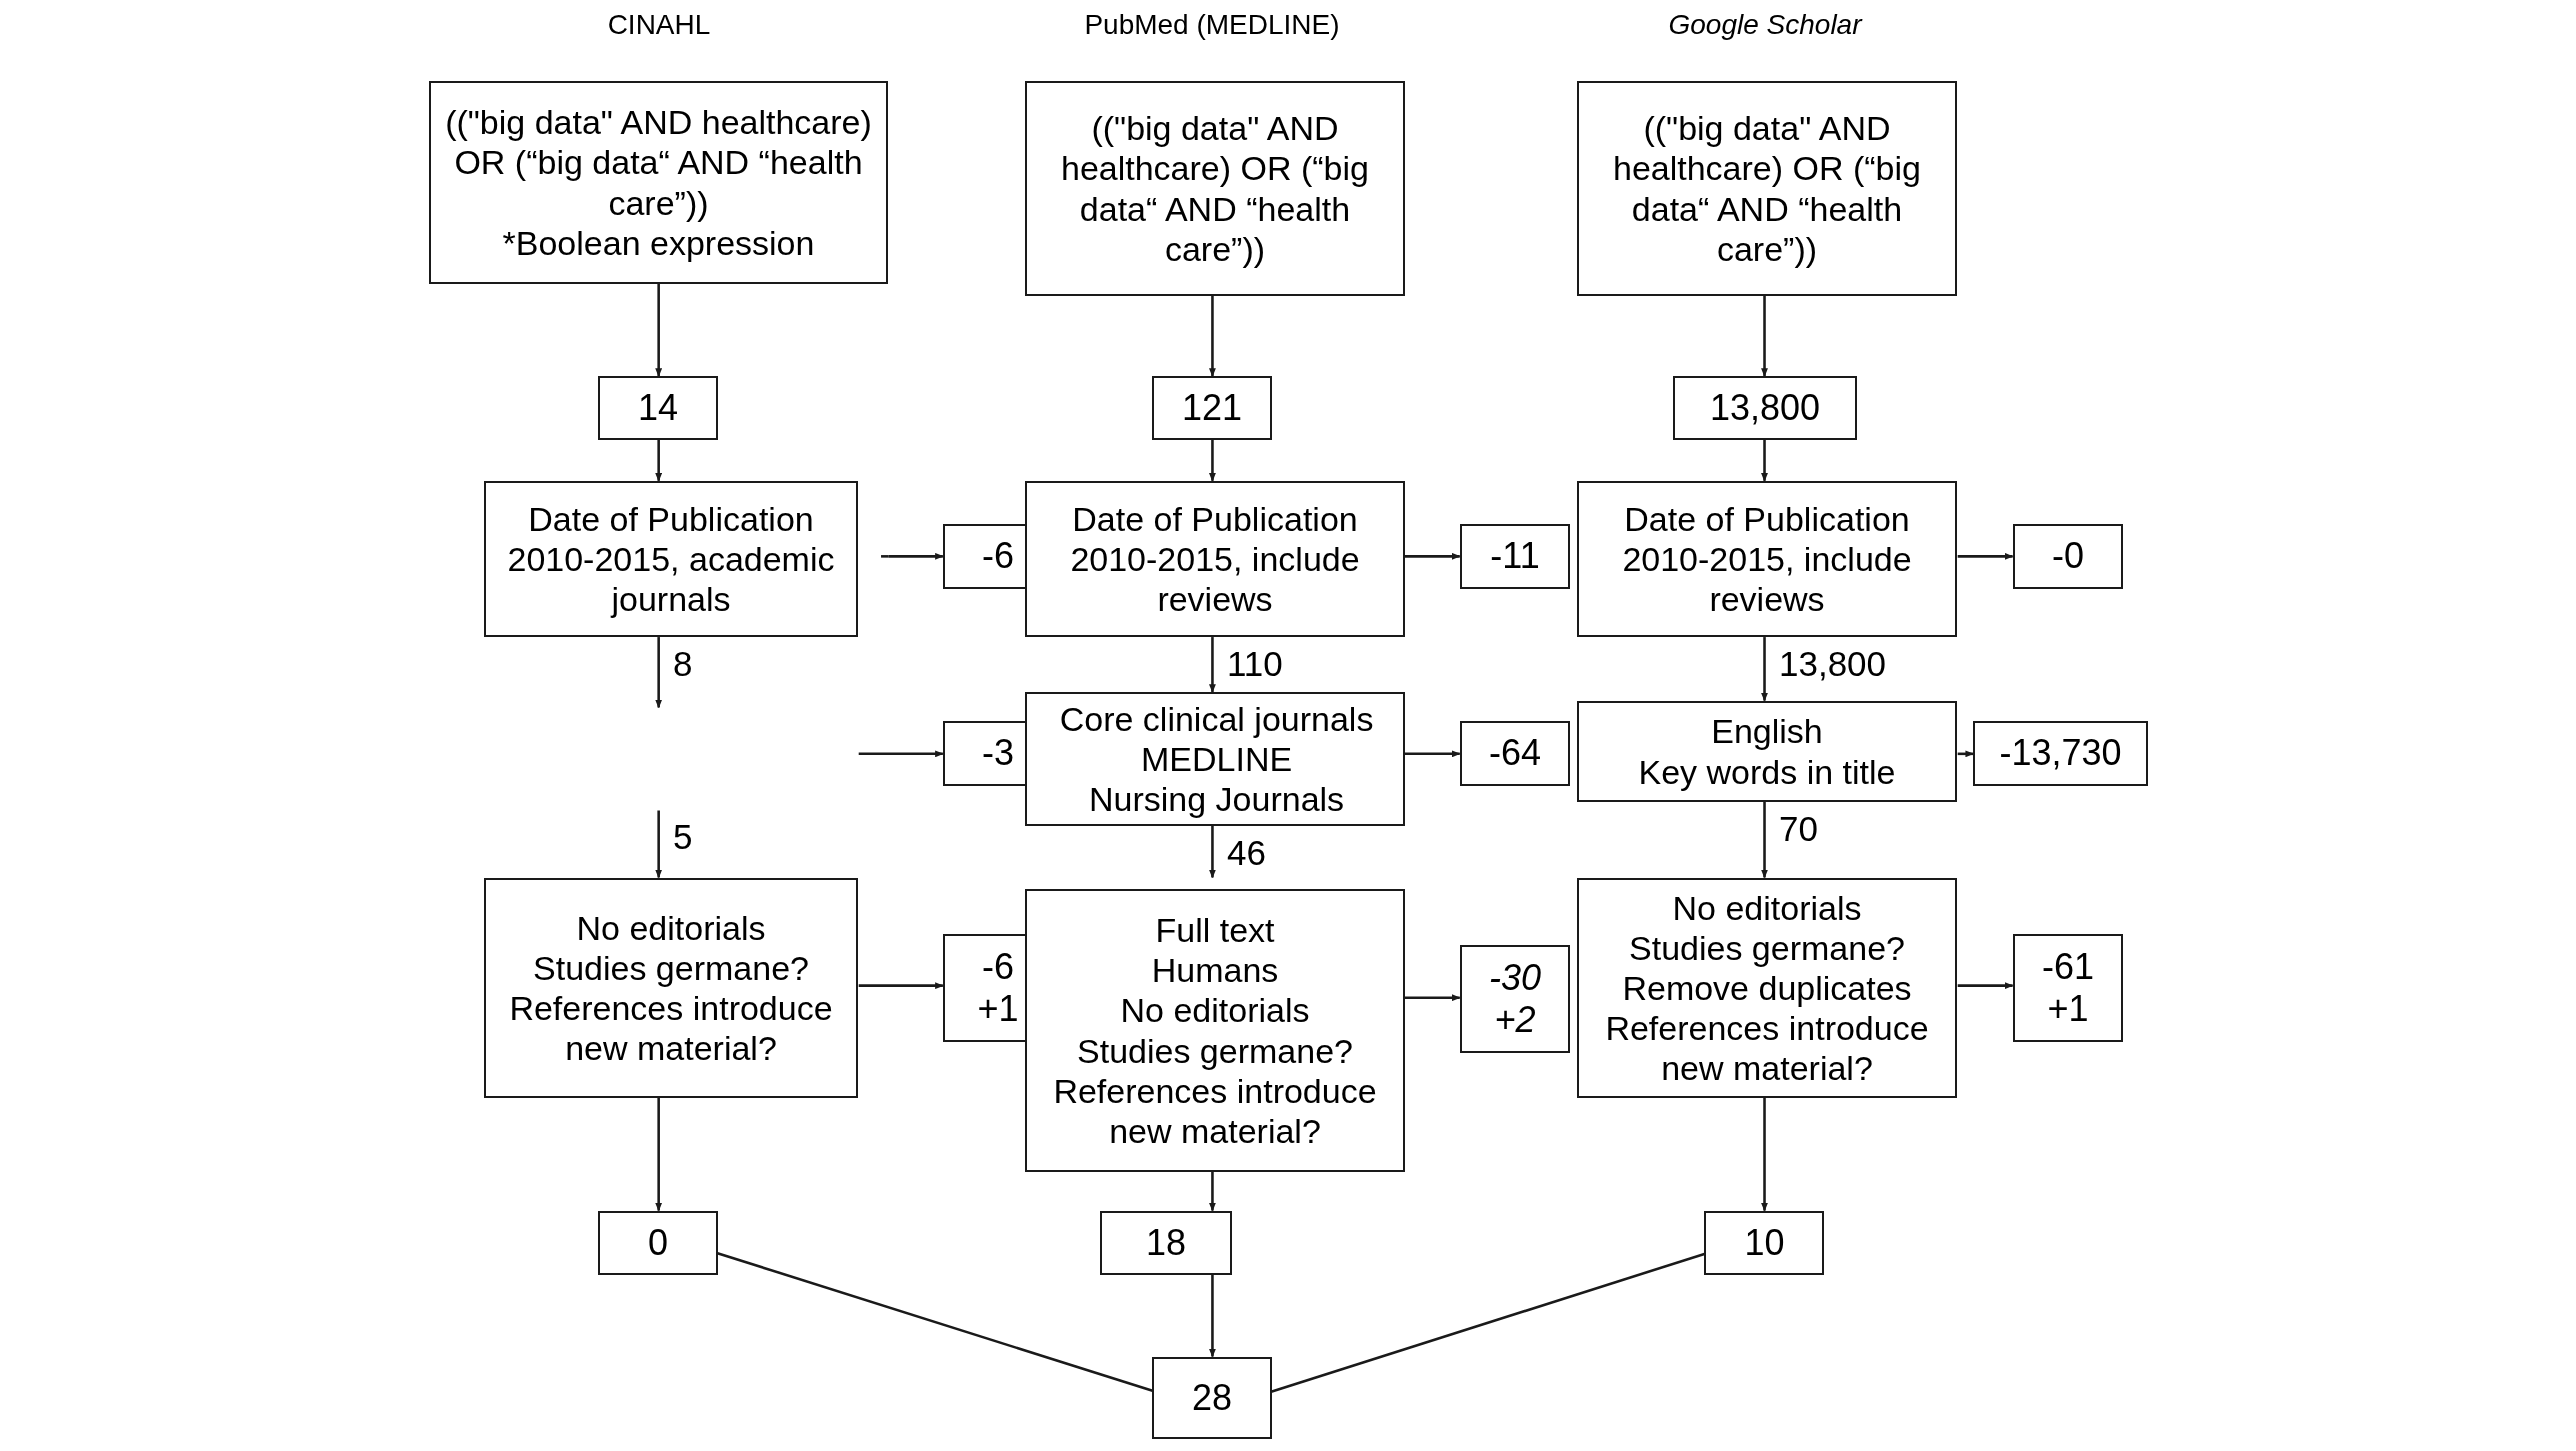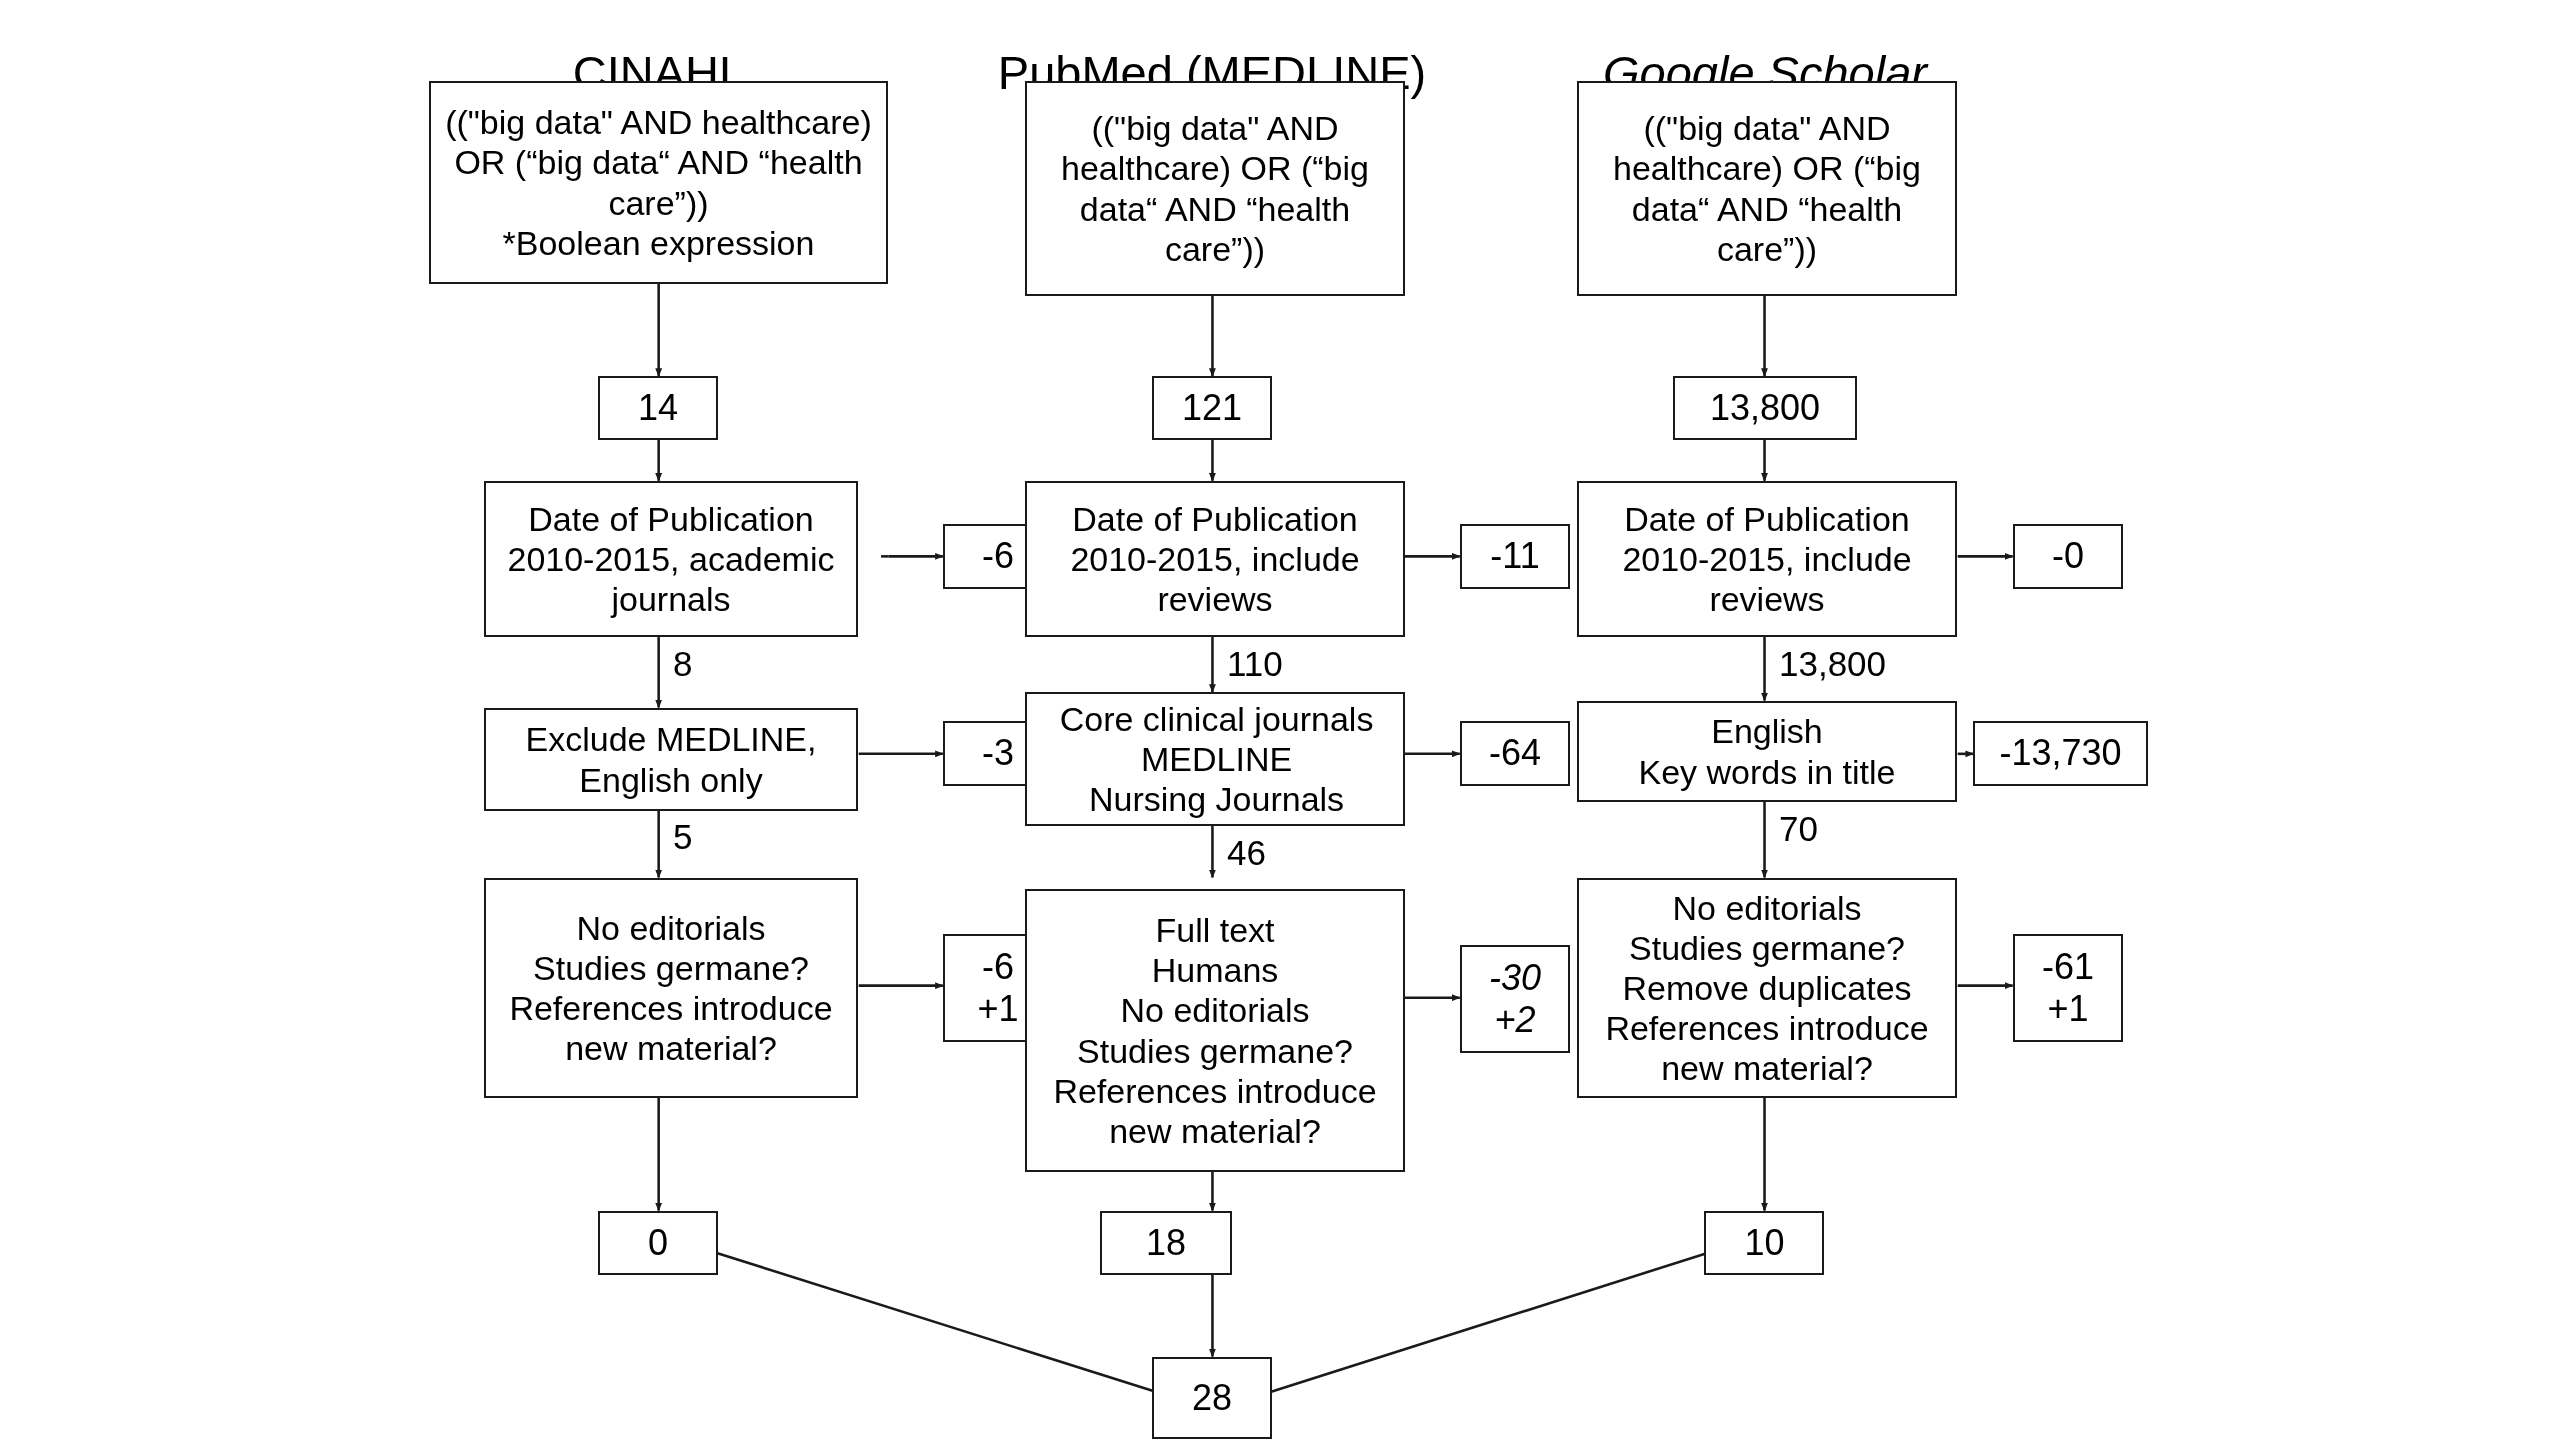--- a/index.html
+++ b/index.html
@@ -25,25 +25,24 @@
     text-align:center;
     line-height:1.18;
     white-space:pre-line;
     font-size:34px;
     letter-spacing:0px;
     padding:0 6.9px;
   }
   .col-title{
     position:absolute;
     text-align:center;
-    font-size:47px;
+    font-size:28px;
     line-height:1.1;
     white-space:nowrap;
     transform:translateX(-50%);
-    margin-top:37px;
   }
   .edge-label{
     position:absolute;
     font-size:35px;
     line-height:1;
     white-space:nowrap;
   }
   .count-node{font-size:36px;}
   .side-node{font-size:36px;}
 </style>
@@ -102,22 +101,20 @@
   <div class="node" style="left:429px;top:81px;width:459px;height:203px;">(("big data" AND healthcare) OR (“big data“ AND “health care”))
 *Boolean expression</div>
 
   <div class="node count-node" style="left:598px;top:376px;width:120px;height:64px;">14</div>
 
   <div class="node" style="left:484px;top:481px;width:374px;height:156px;">Date of Publication
 2010-2015, academic journals</div>
   <div class="node side-node" style="left:943px;top:524px;width:110px;height:65px;">-6</div>
   <div class="edge-label" style="left:673px;top:646px;">8</div>
 
-  <div class="node" style="left:484px;top:708px;width:374px;height:103px;">Exclude MEDLINE,
-English only</div>
   <div class="node side-node" style="left:943px;top:721px;width:110px;height:65px;">-3</div>
   <div class="edge-label" style="left:673px;top:819px;">5</div>
 
   <div class="node" style="left:484px;top:878px;width:374px;height:220px;">No editorials
 Studies germane?
 References introduce
 new material?</div>
   <div class="node side-node" style="left:943px;top:934px;width:110px;height:108px;">-6
 +1</div>
 

